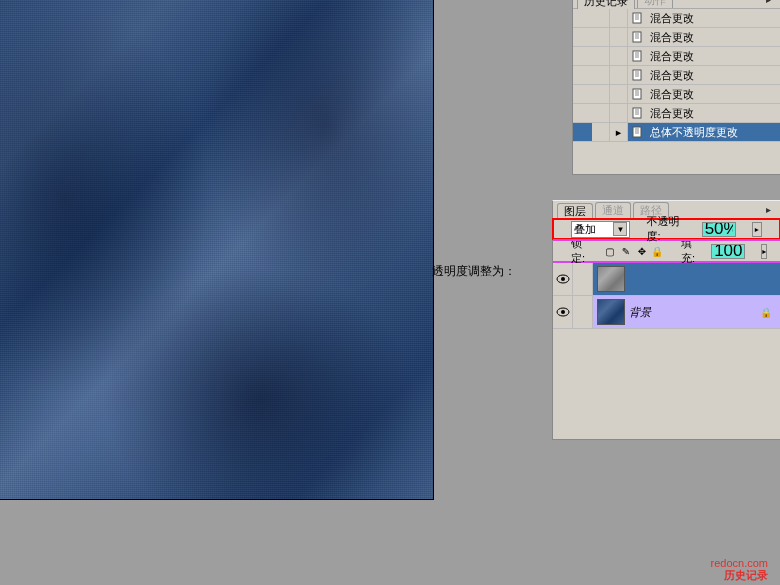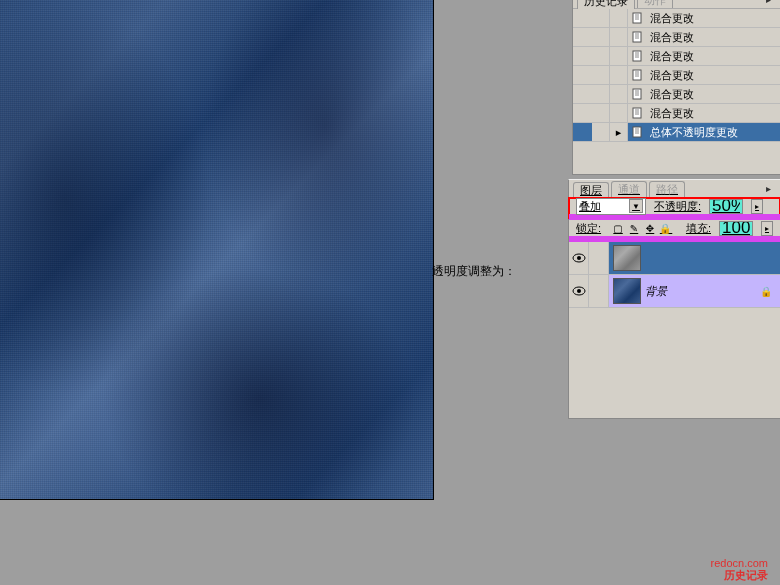--- a/index.html
+++ b/index.html
@@ -47,21 +47,21 @@
   .panel {
     position: absolute;
     right: 0;
     background: #d4d0c8;
     border: 1px solid #888;
     border-right: none;
     border-top: 1px solid #eee;
     font-size: 11px;
   }
   .panel-top { top: -10px; height: 185px; width: 208px; }
-  .panel-bottom { top: 179px; height: 240px; width: 212px; text-decoration: underline; }
+  .panel-bottom { top: 200px; height: 240px; width: 228px; }
 
   .tab-bar {
     display: flex;
     height: 18px;
     background: #d4d0c8;
     border-bottom: 1px solid #aaa;
     align-items: flex-end;
     padding-left: 4px;
     gap: 2px;
   }
@@ -104,23 +104,23 @@
     background: #3a6ea5; color: #fff;
   }
   .doc-icon {
     width: 11px; height: 12px;
   }
 
   
   .layer-controls1, .layer-controls2 {
     display: flex; align-items: center;
     height: 22px;
-    border-bottom: 6px solid #d946ef;
-    padding: 0 7px;
-    gap: 8px;
+    border-bottom: 2px solid #d946ef;
+    padding: 0 18px;
+    gap: 16px;
   }
   .layer-controls1 { position: relative; }
   .red-highlight {
     position: absolute;
     border: 2px solid #f00;
     left: -1px; right: -1px; top: 17px; height: 22px;
     pointer-events: none;
   }
   .blend-select {
     height: 17px; width: 70px;

